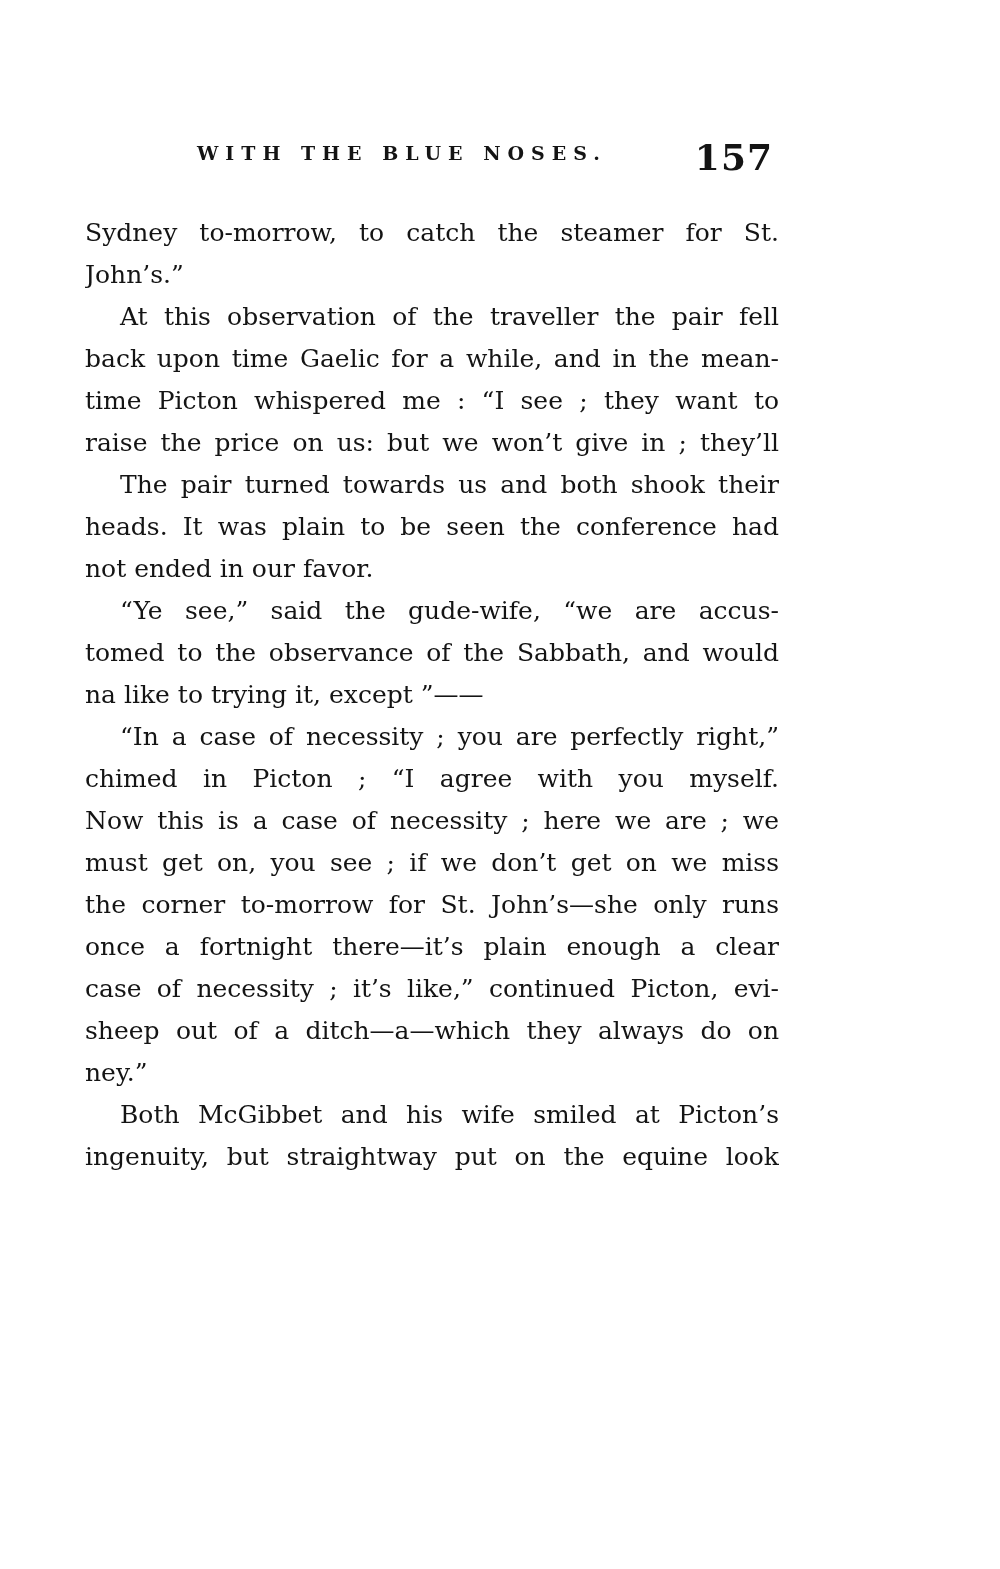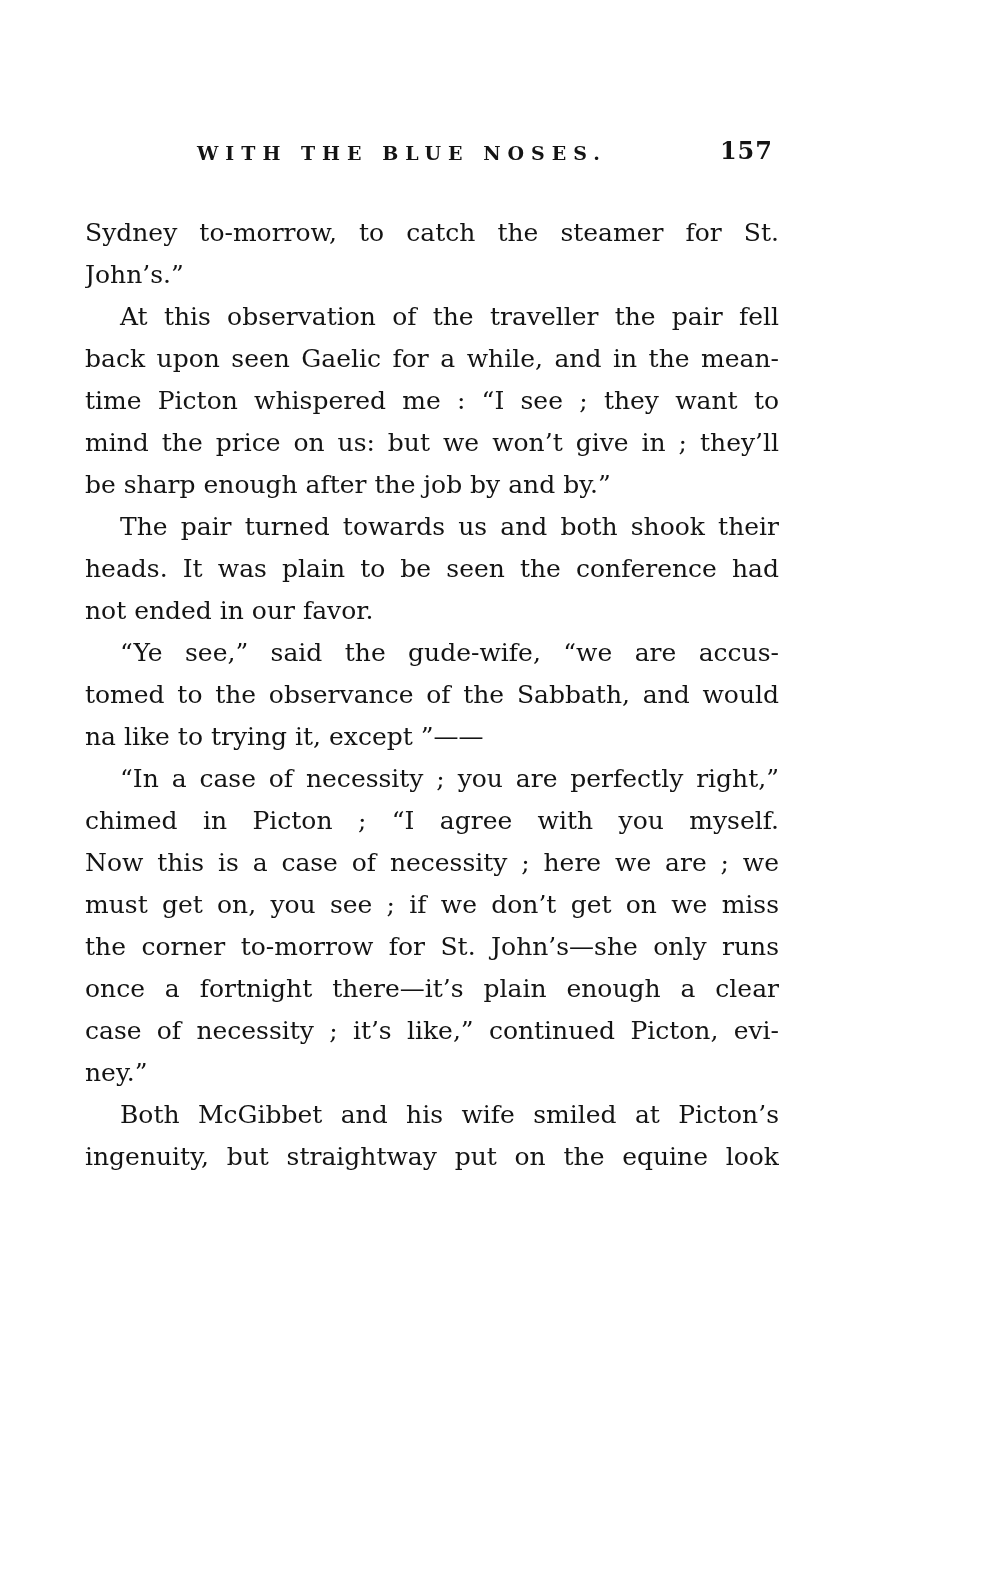--- a/index.html
+++ b/index.html
@@ -34,21 +34,21 @@
     font-size: 19px;
     letter-spacing: 7px;
     font-weight: bold;
     white-space: nowrap;
     padding-right: 60px; 
   }
   .page-number {
     position: absolute;
     right: 6px;
     top: -6px;
-    font-size: 24px;
+    font-size: 36px;
     font-weight: bold;
     letter-spacing: 1px;
   }
   .text-body {
     font-size: 25px;
   }
   .line {
     line-height: 42px;
     height: 42px;
     white-space: normal;
@@ -72,43 +72,43 @@
       <span class="running-title">WITH THE BLUE NOSES.</span>
       <span class="page-number">157</span>
     </div>
     <div class="text-body">
         <div class="paragraph">
           <div class="line just">Sydney to-morrow, to catch the steamer for St.</div>
           <div class="line">John’s.”</div>
         </div>
         <div class="paragraph">
           <div class="line just indent">At this observation of the traveller the pair fell</div>
-          <div class="line just">back upon seen Gaelic for a while, and in the mean-</div>
+          <div class="line just">back upon time Gaelic for a while, and in the mean-</div>
           <div class="line just">time Picton whispered me : “I see ; they want to</div>
-          <div class="line just">mind the price on us: but we won’t give in ; they’ll</div>
-          <div class="line">be sharp enough after the job by and by.”</div>
+          <div class="line just">raise the price on us: but we won’t give in ; they’ll</div>
         </div>
         <div class="paragraph">
           <div class="line just indent">The pair turned towards us and both shook their</div>
           <div class="line just">heads. It was plain to be seen the conference had</div>
           <div class="line">not ended in our favor.</div>
         </div>
         <div class="paragraph">
           <div class="line just indent">“Ye see,” said the gude-wife, “we are accus-</div>
           <div class="line just">tomed to the observance of the Sabbath, and would</div>
           <div class="line">na like to trying it, except ”——</div>
         </div>
         <div class="paragraph">
           <div class="line just indent">“In a case of necessity ; you are perfectly right,”</div>
           <div class="line just">chimed in Picton ; “I agree with you myself.</div>
           <div class="line just">Now this is a case of necessity ; here we are ; we</div>
           <div class="line just">must get on, you see ; if we don’t get on we miss</div>
           <div class="line just">the corner to-morrow for St. John’s—she only runs</div>
           <div class="line just">once a fortnight there—it’s plain enough a clear</div>
           <div class="line just">case of necessity ; it’s like,” continued Picton, evi-</div>
+          <div class="line just">sheep out of a ditch—a—which they always do on</div>
           <div class="line">ney.”</div>
         </div>
         <div class="paragraph">
           <div class="line just indent">Both McGibbet and his wife smiled at Picton’s</div>
           <div class="line just">ingenuity, but straightway put on the equine look</div>
         </div>
       </div>
   </div>
 </div>
 

